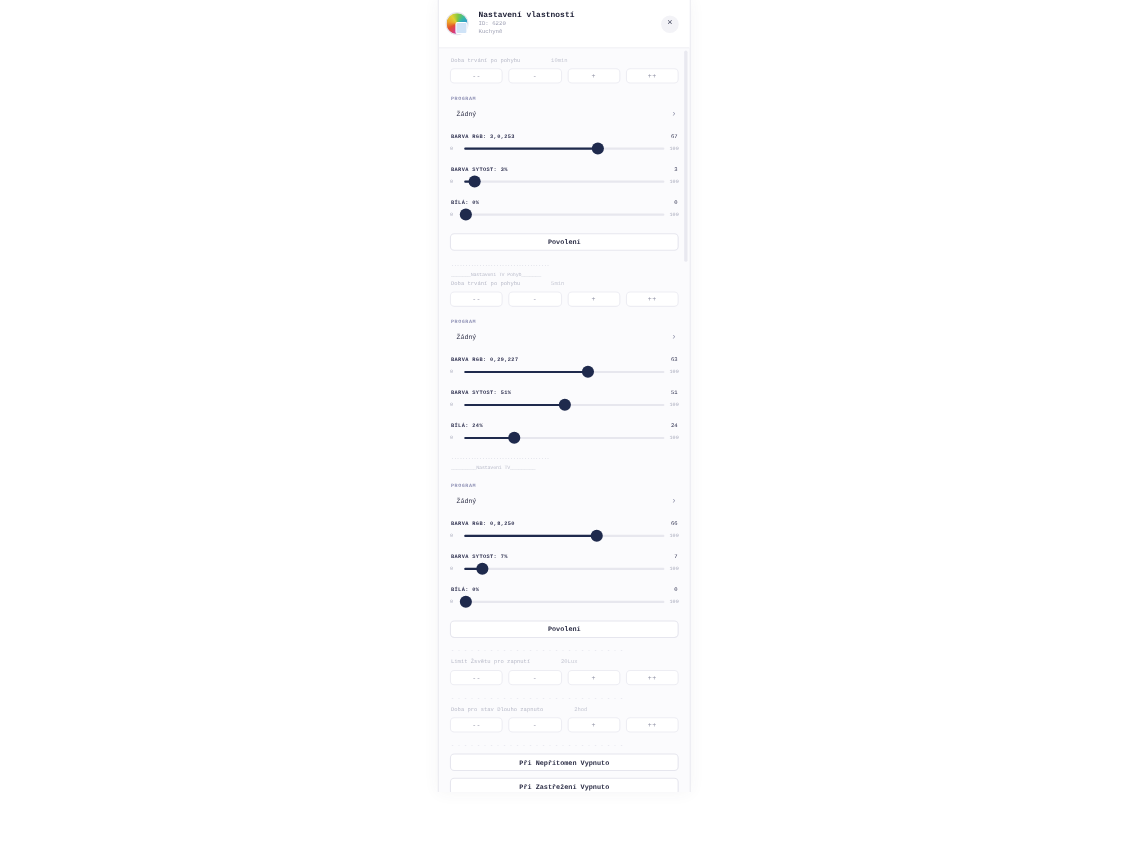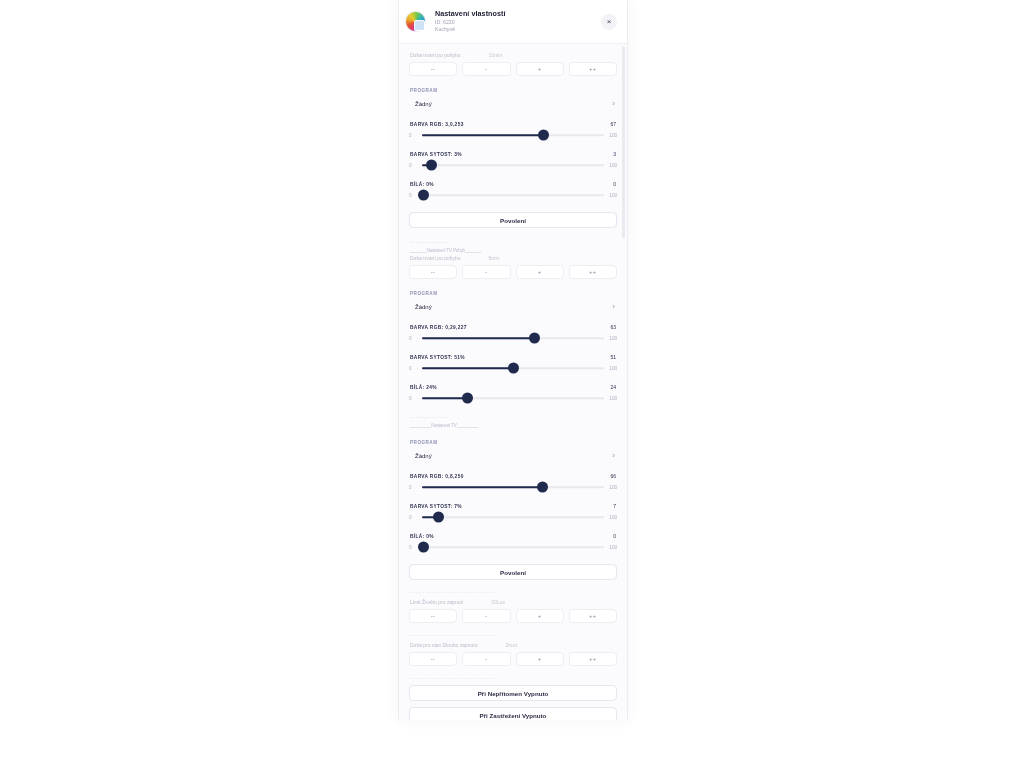--- a/index.html
+++ b/index.html
@@ -18,20 +18,21 @@
   
   .panel {
     position: absolute;
     left: 398px; top: 0;
     width: 230px; height: 720px;
     background: #fbfbfd;
     border-left: 1px solid #ececf1;
     border-right: 1px solid #ececf1;
     box-shadow: 0 0 14px rgba(60,60,90,.06);
     overflow: hidden;
+    font-family: Liberation Mono, monospace;
   }
   
   .hdr {
     position: relative;
     height: 44px;
     background: #ffffff;
     border-bottom: 1px solid #f0f0f4;
     display: flex;
     align-items: center;
     padding: 0 6px 0 6px;

